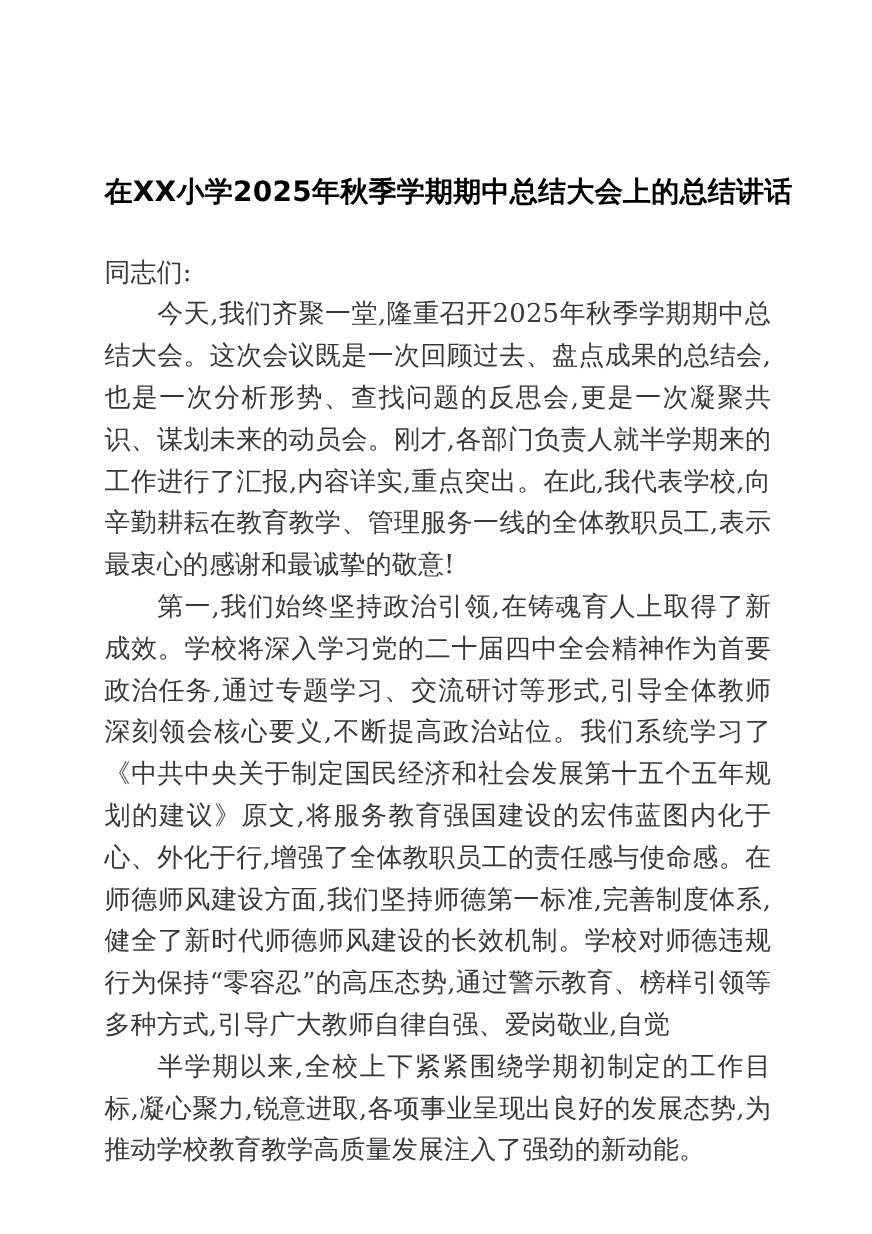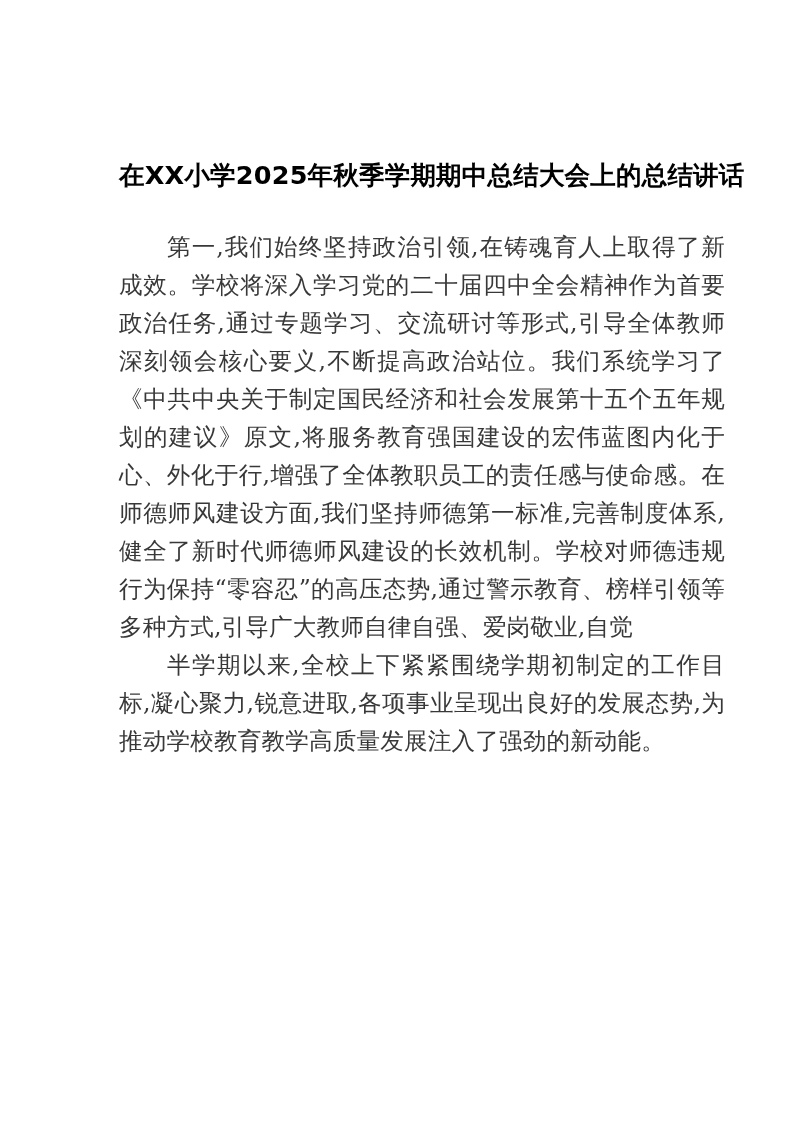--- a/index.html
+++ b/index.html
@@ -19,21 +19,20 @@
 
   
   .page {
     position: absolute;
     left: 0;
     top: 0;
     width: 627px;
     height: 1122px;
     background: #ffffff;
     box-sizing: border-box;
-    margin-left: 24px;
   }
 
   
   .content {
     position: absolute;
     left: 95px;
     top: 0;
     width: 606px;
   }
 
@@ -98,21 +97,23 @@
 </head>
 <body>
 
 <div class="page">
   <div class="content">
 
     <h1 class="doc-title">在XX小学2025年秋季学期期中总结大会上的总结讲话</h1>
 
     <div class="body-block">
 
+      <p class="salutation">同志们:</p>
 
+      <p class="para indent">今天,我们齐聚一堂,隆重召开2025年秋季学期期中总结大会。这次会议既是一次回顾过去、盘点成果的总结会,也是一次分析形势、查找问题的反思会,更是一次凝聚共识、谋划未来的动员会。刚才,各部门负责人就半学期来的工作进行了汇报,内容详实,重点突出。在此,我代表学校,向辛勤耕耘在教育教学、管理服务一线的全体教职员工,表示最衷心的感谢和最诚挚的敬意!</p>
 
       <p class="para indent">第一,我们始终坚持政治引领,在铸魂育人上取得了新成效。学校将深入学习党的二十届四中全会精神作为首要政治任务,通过专题学习、交流研讨等形式,引导全体教师深刻领会核心要义,不断提高政治站位。我们系统学习了《中共中央关于制定国民经济和社会发展第十五个五年规划的建议》原文,将服务教育强国建设的宏伟蓝图内化于心、外化于行,增强了全体教职员工的责任感与使命感。在师德师风建设方面,我们坚持师德第一标准,完善制度体系,健全了新时代师德师风建设的长效机制。学校对师德违规行为保持“零容忍”的高压态势,通过警示教育、榜样引领等多种方式,引导广大教师自律自强、爱岗敬业,自觉</p>
 
       <p class="para indent">半学期以来,全校上下紧紧围绕学期初制定的工作目标,凝心聚力,锐意进取,各项事业呈现出良好的发展态势,为推动学校教育教学高质量发展注入了强劲的新动能。</p>
 
     </div>
   </div>
 </div>
 
 </body></html>

